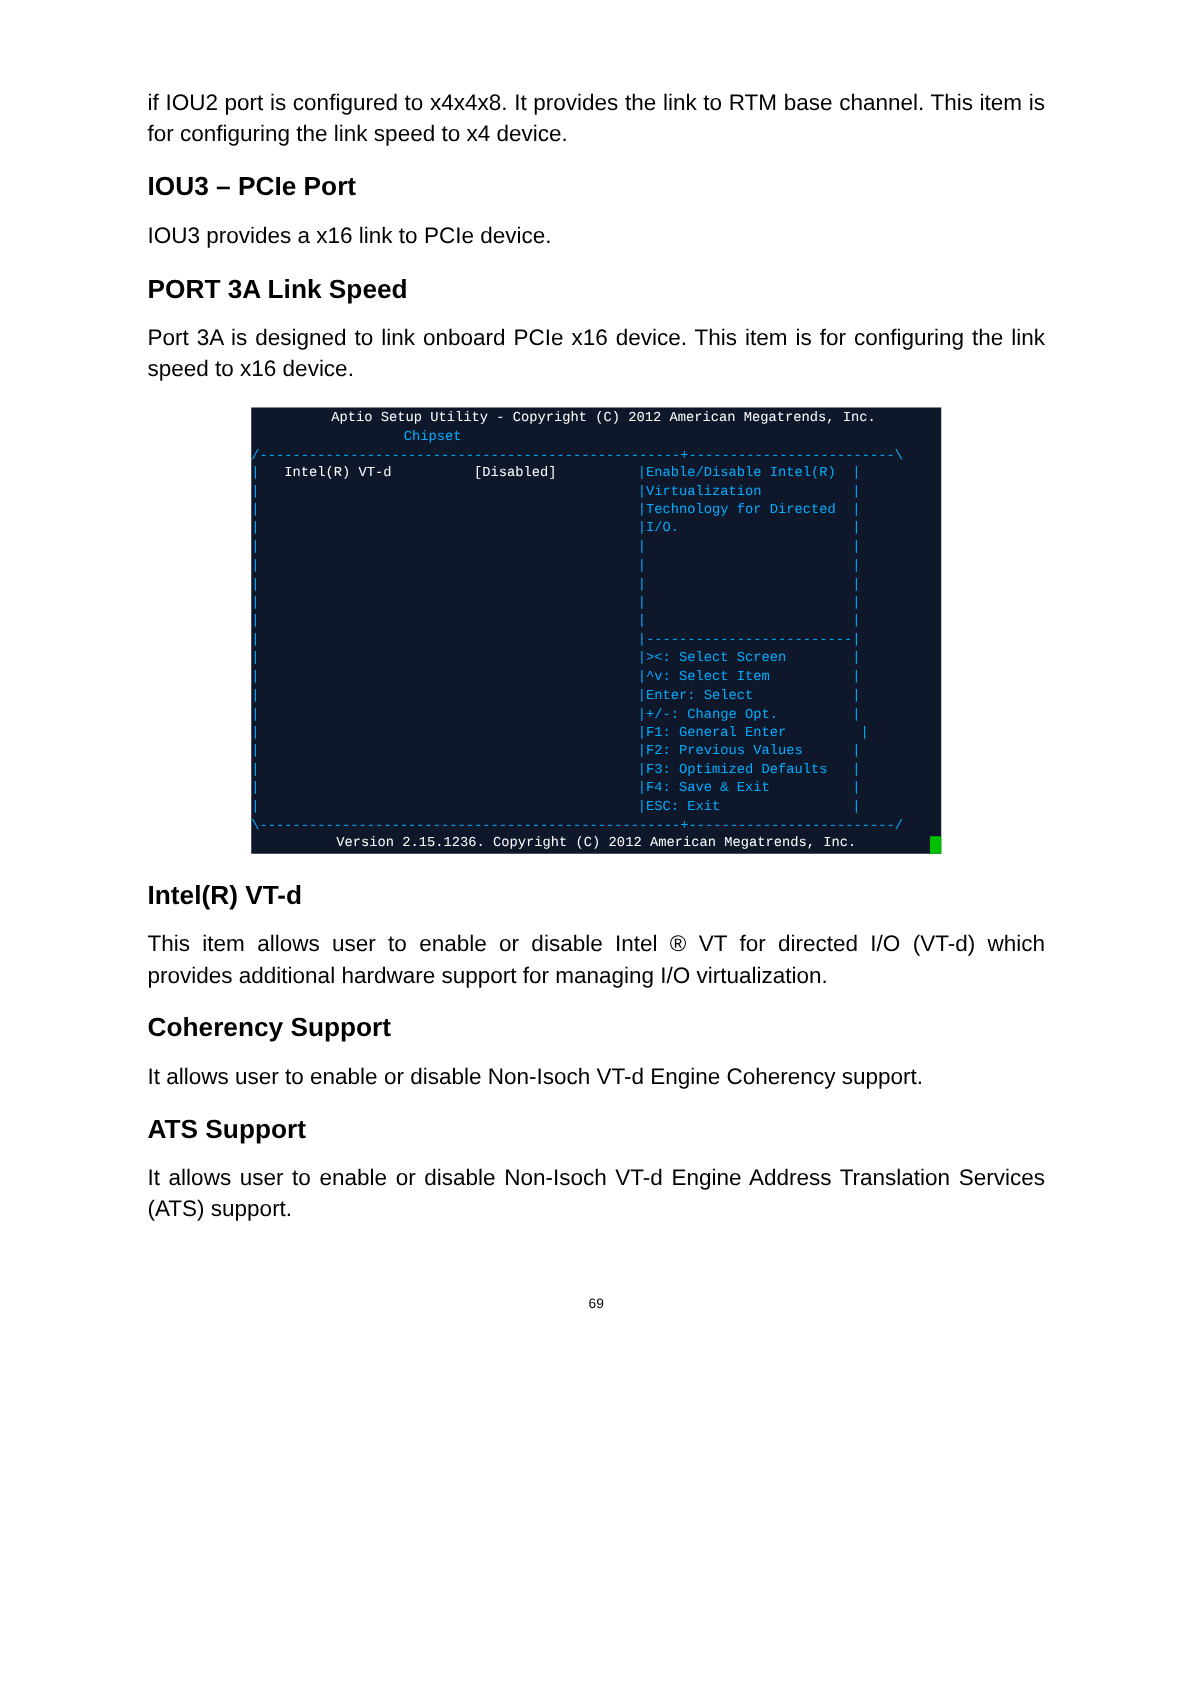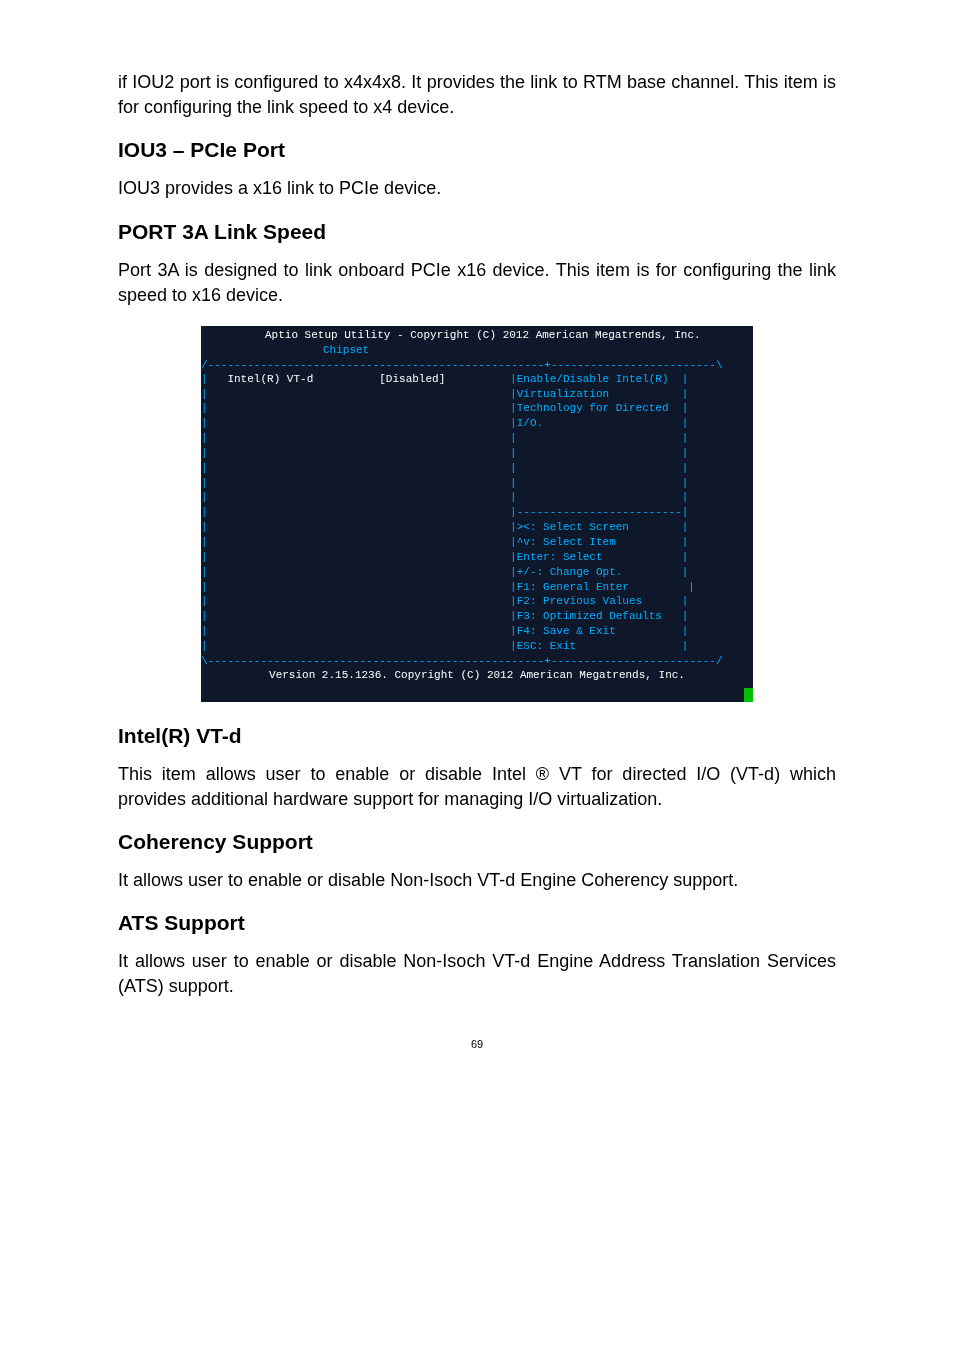--- a/index.html
+++ b/index.html
@@ -72,36 +72,36 @@
       padding: 1px 0;
     }
     .bios-right .pipe {
       color: #00aeff;
     }
     .bios-right .help {
       color: #00aeff;
     }
     .bios-footer {
       text-align: center;
-      padding: 1px 0 19px 0;
+      padding: 1px 0 0 0;
       position: relative;
     }
     .bios-footer-bar {
       position: absolute;
       right: 0;
       bottom: 0;
       width: 9px;
       height: 14px;
       background: #00bf00;
     }
     .page-num {
       text-align: center;
       font-size: 11px;
       color: #000;
-      margin-top: 38px;
+      margin-top: 56px;
     }
   </style>
 </head>
 <body>
 
 <p class="para">if IOU2 port is configured to x4x4x8. It provides the link to RTM base channel. This item is for configuring the link speed to x4 device.</p>
 
 <h2 class="h1">IOU3 – PCIe Port</h2>
 <p class="para">IOU3 provides a x16 link to PCIe device.</p>
 

